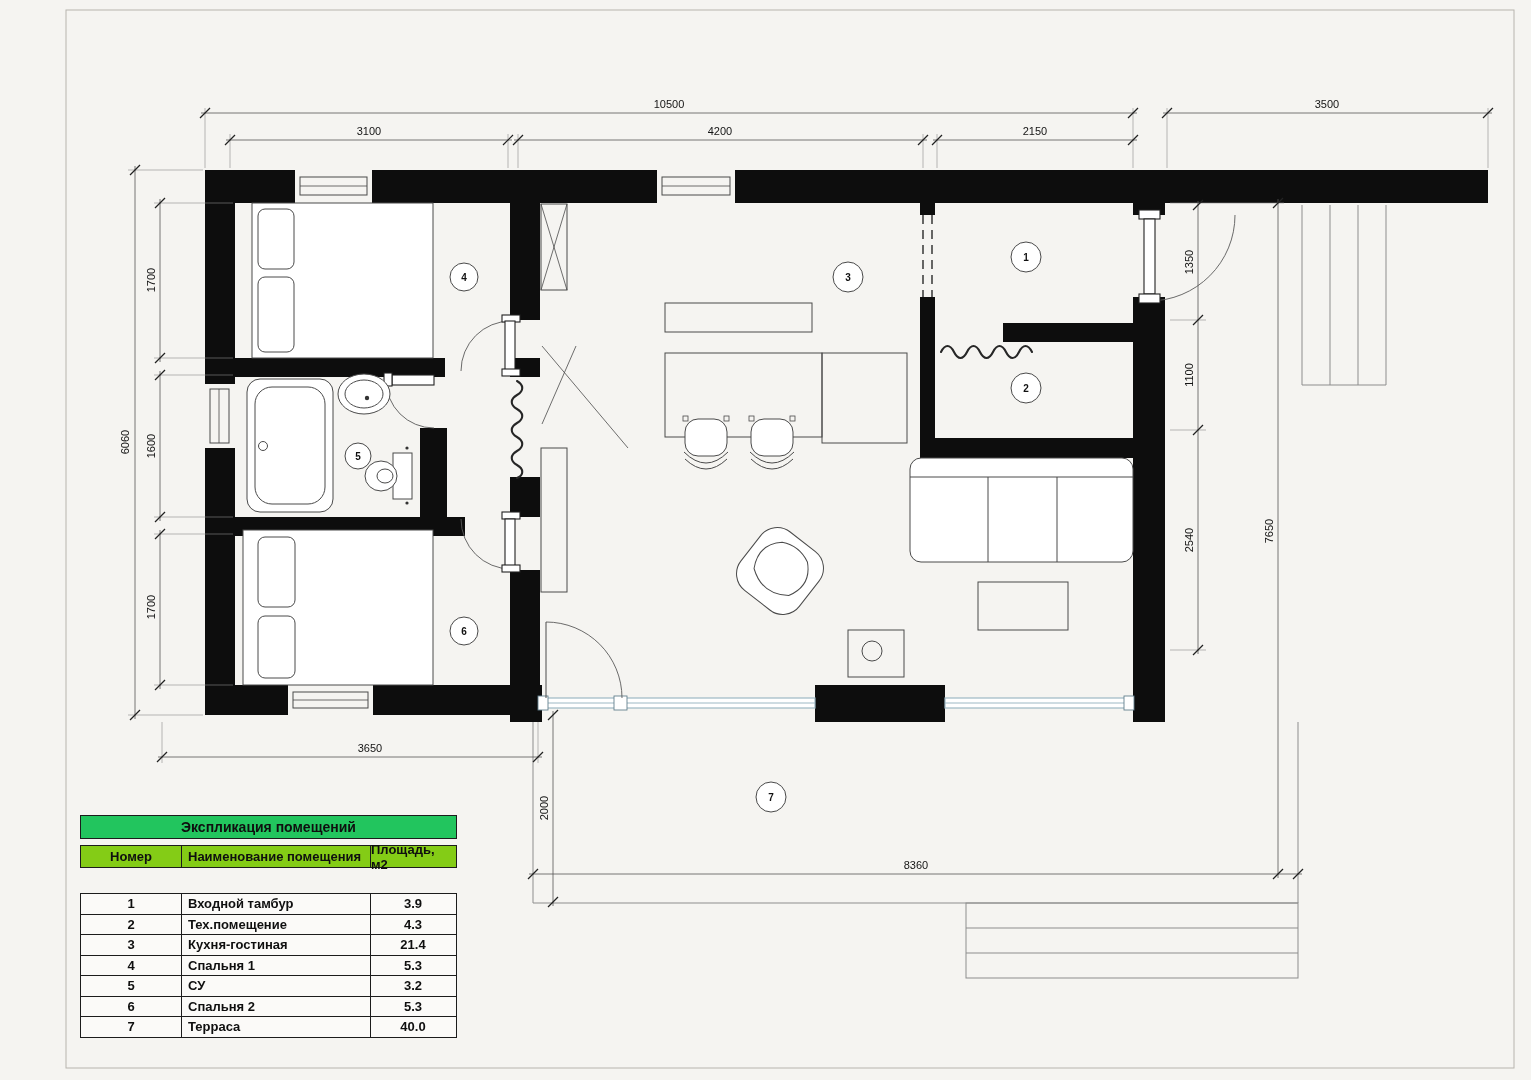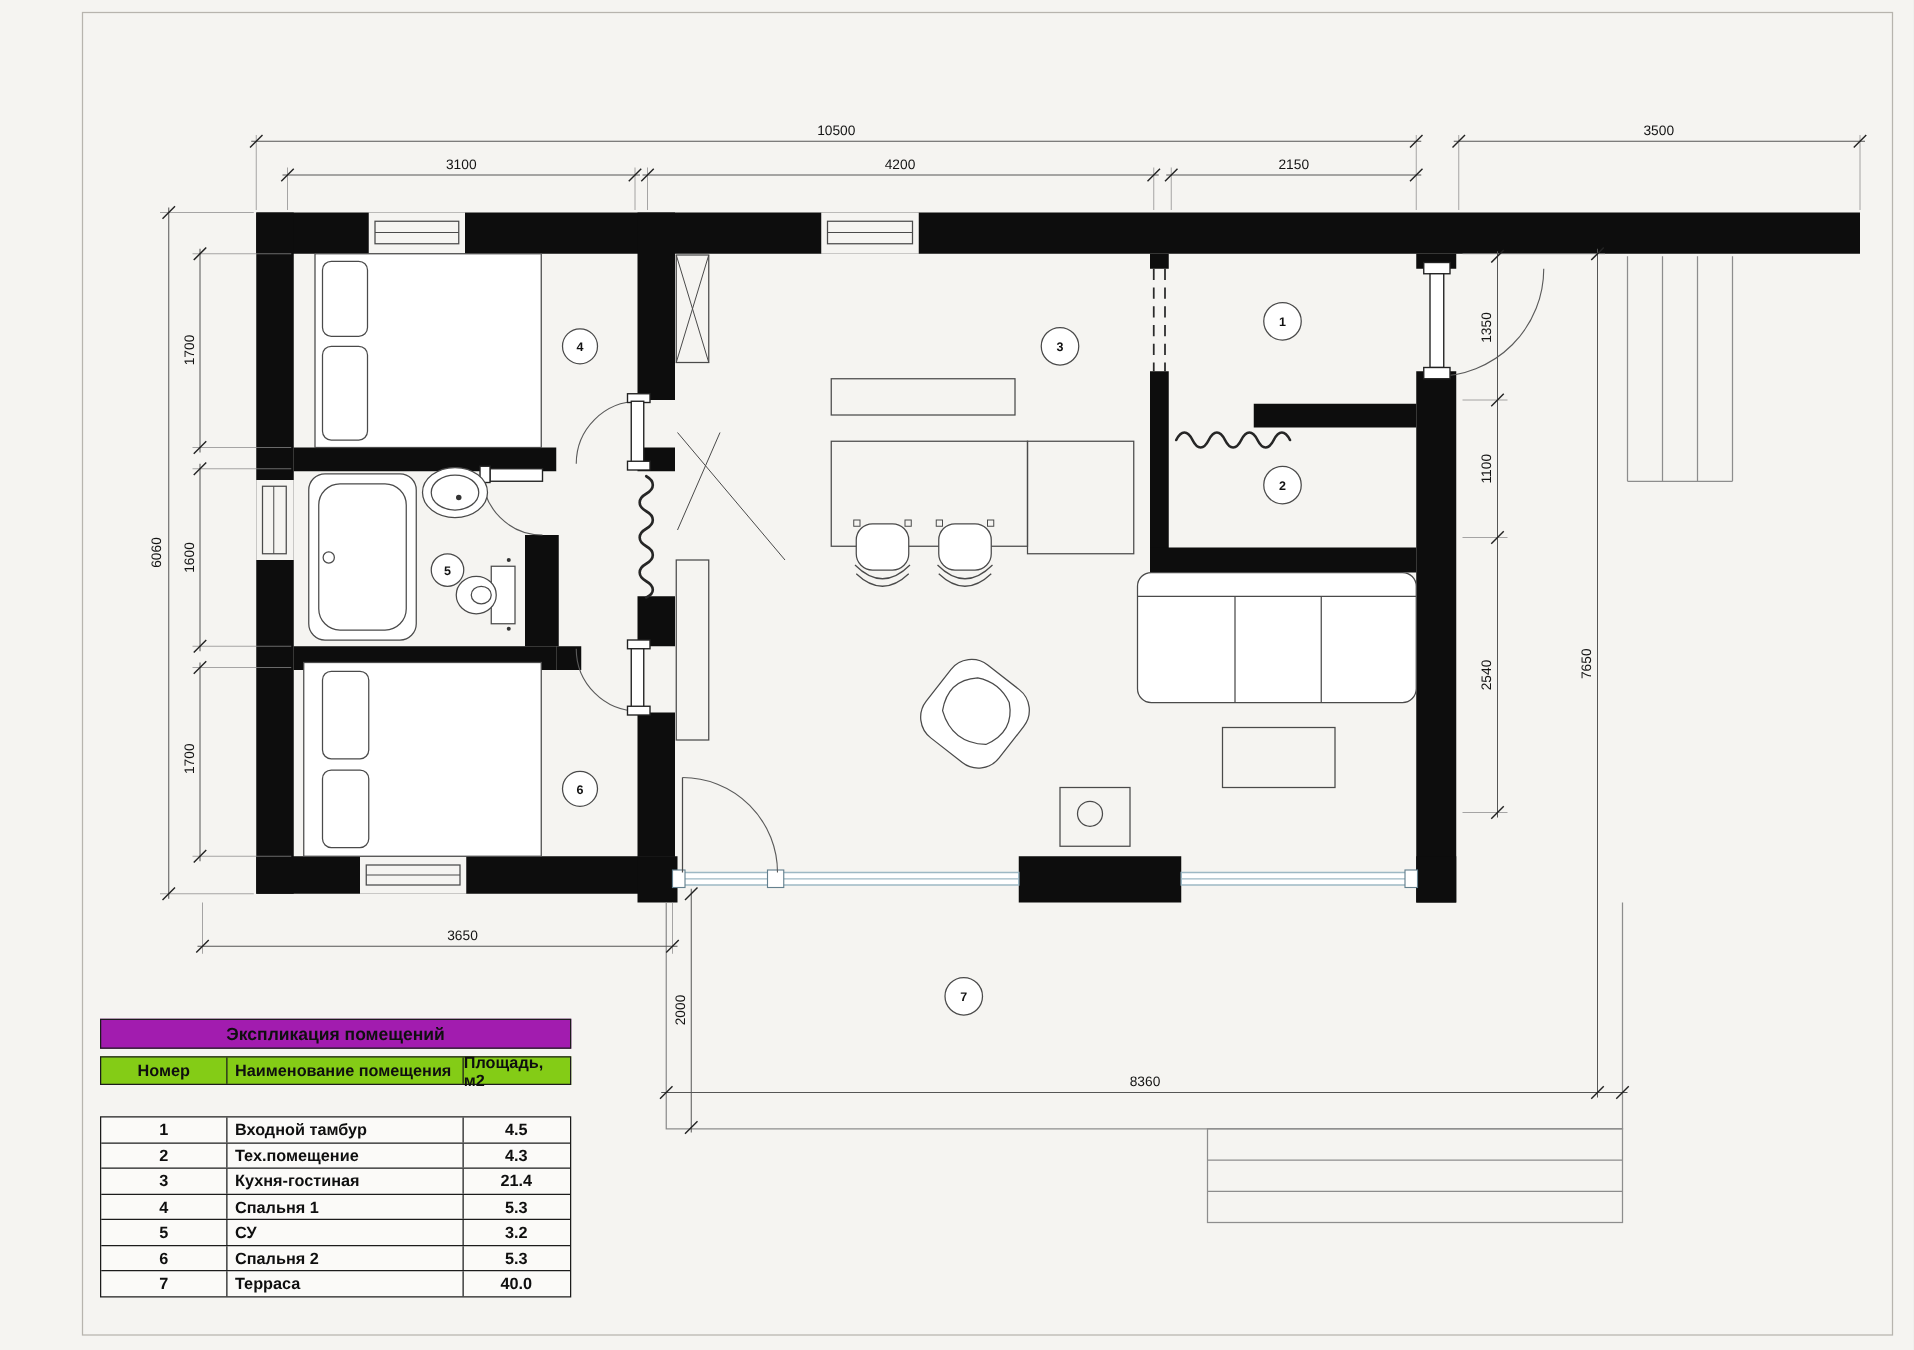--- a/index.html
+++ b/index.html
@@ -22,21 +22,21 @@
   .glz{fill:#ffffff;stroke:#9db8c4;stroke-width:1.2;}
   .glzl{stroke:#9db8c4;stroke-width:1;}
   .mull{fill:#ffffff;stroke:#64808e;stroke-width:0.9;}
   .terr{fill:none;stroke:#8d8d8d;stroke-width:1;}
   .dash{stroke:#2a2a2a;stroke-width:1.4;stroke-dasharray:9 6;}
   .frame{fill:none;stroke:#b7b4ae;stroke-width:1;}
   .white{fill:#f5f4f1;}
   
   .legend{position:absolute;left:80px;top:815px;width:377px;color:#0f0f0f;}
   .lt-title{position:absolute;left:0;top:0;width:375px;height:22px;border:1.6px solid #1c1c1c;
-            display:flex;align-items:center;justify-content:center;font-weight:bold;font-size:14px;background:#a21caf;}
+            display:flex;align-items:center;justify-content:center;font-weight:bold;font-size:14px;background:#22c55e;}
   .lt-head{position:absolute;left:0;top:30px;width:375px;height:21px;border:1.6px solid #1c1c1c;
            display:flex;font-weight:bold;font-size:13px;background:#84cc16;}
   .lt-body{position:absolute;left:0;top:78px;width:375px;border:1.6px solid #1c1c1c;background:#fbfaf8;}
   .lt-row{display:flex;height:19.5px;border-bottom:1px solid #1c1c1c;font-weight:bold;font-size:13px;}
   .lt-row:last-child{border-bottom:none;}
   .c-num{width:100px;display:flex;align-items:center;justify-content:center;border-right:1px solid #1c1c1c;}
   .c-name{width:189px;display:flex;align-items:center;padding-left:6px;border-right:1px solid #1c1c1c;box-sizing:border-box;}
   .c-area{width:84px;display:flex;align-items:center;justify-content:center;}
   .c-total{width:290px;display:flex;align-items:center;padding-left:4px;border-right:1px solid #1c1c1c;box-sizing:border-box;}
 </style>
@@ -377,21 +377,21 @@
   <div class="lt-title">Экспликация помещений</div>
   <div class="lt-head">
     <div class="c-num">Номер</div>
     <div class="c-name">Наименование помещения</div>
     <div class="c-area">Площадь, м2</div>
   </div>
   <div class="lt-body">
     <div class="lt-row">
       <div class="c-num">1</div>
       <div class="c-name">Входной тамбур</div>
-      <div class="c-area">4.5</div>
+      <div class="c-area">3.9</div>
     </div>
     <div class="lt-row">
       <div class="c-num">2</div>
       <div class="c-name">Тех.помещение</div>
       <div class="c-area">4.3</div>
     </div>
     <div class="lt-row">
       <div class="c-num">3</div>
       <div class="c-name">Кухня-гостиная</div>
       <div class="c-area">21.4</div>

